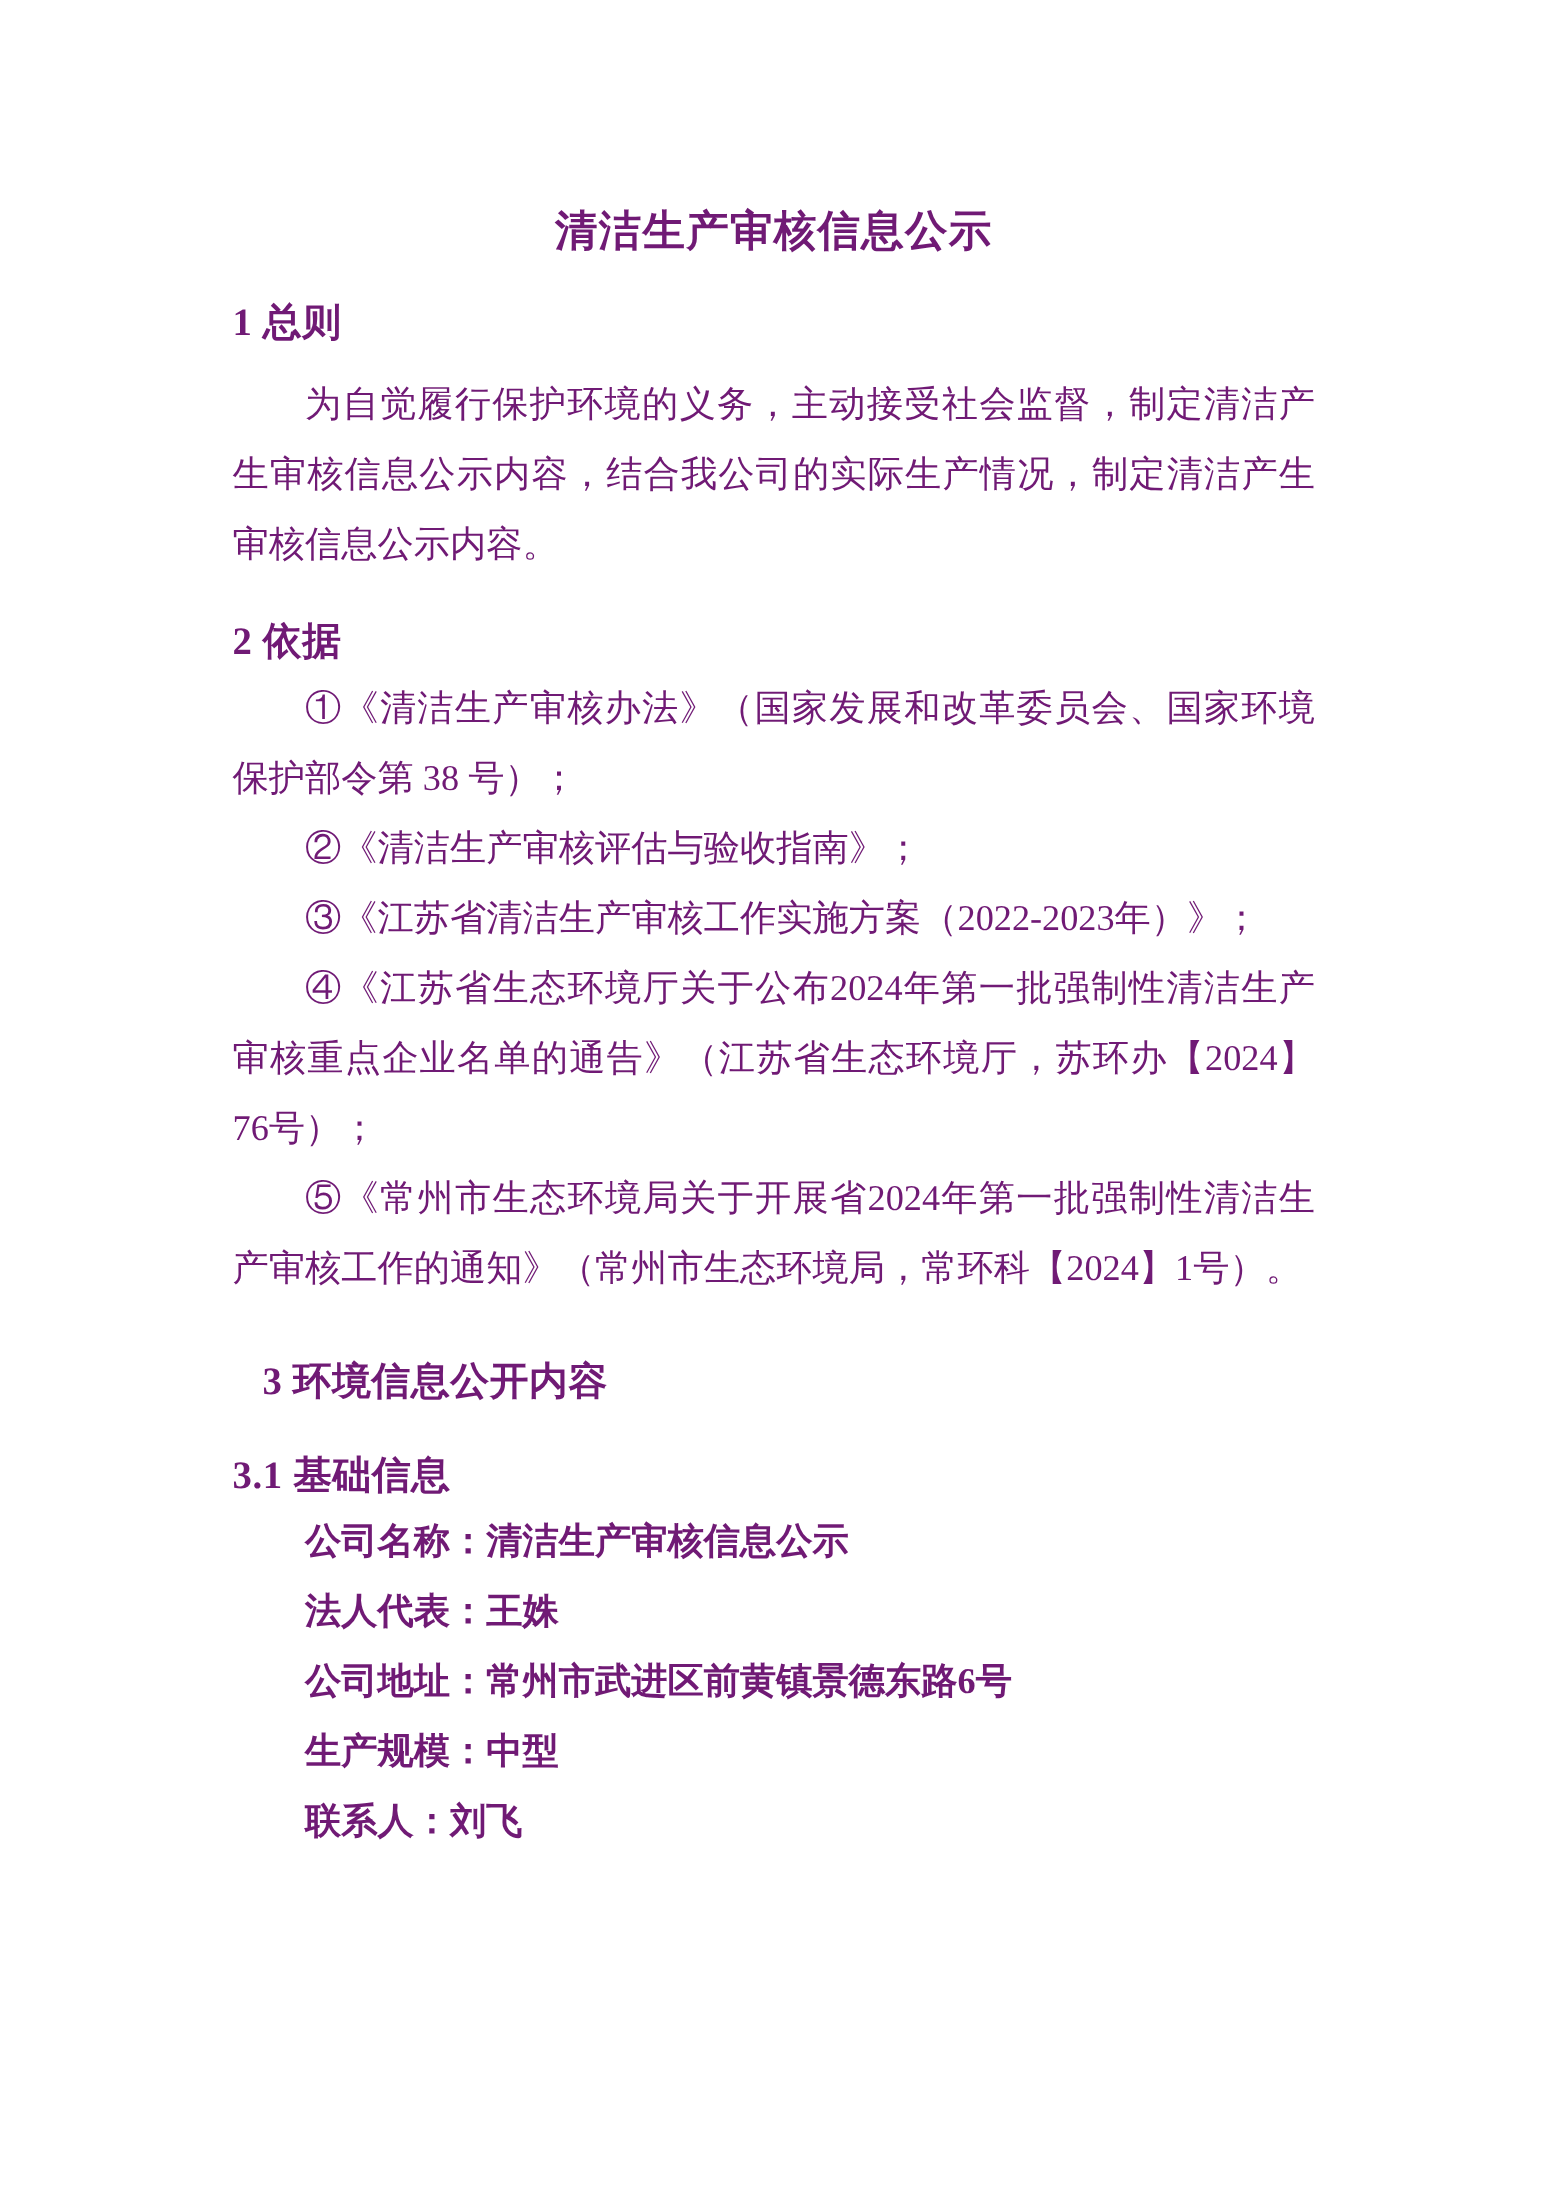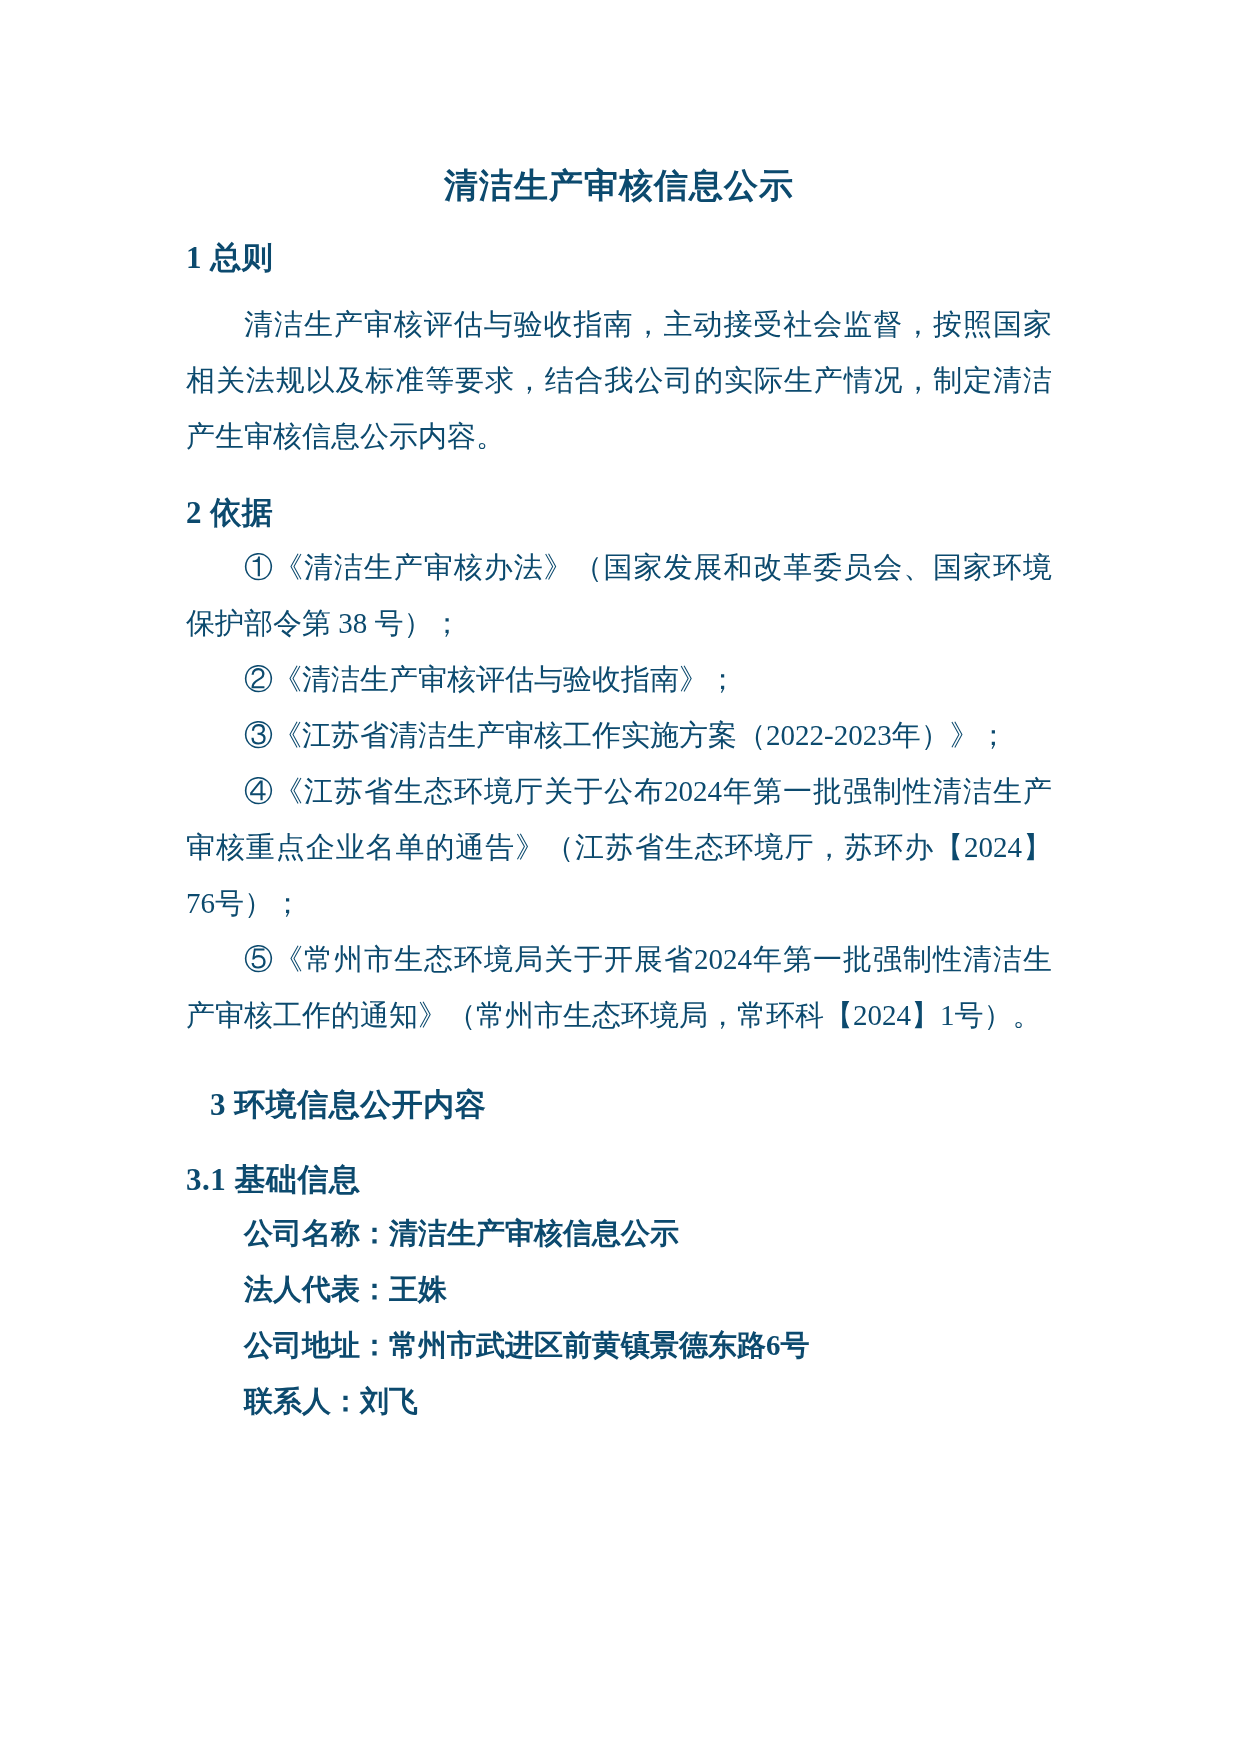--- a/index.html
+++ b/index.html
@@ -9,21 +9,21 @@
   }
   .page {
     position: relative;
     width: 1240px;
     height: 1753px;
     margin: 0 auto;
     background: #ffffff;
     box-sizing: border-box;
     padding: 164px 188px 0 186px;
     font-family: "Liberation Serif", "DejaVu Serif", serif;
-    color: #0c4a6e;
+    color: #701a75;
     overflow: hidden;
   }
   .doc-title {
     font-size: 34px;
     font-weight: bold;
     line-height: 44px;
     text-align: center;
     letter-spacing: 1px;
   }
   .heading {
@@ -68,21 +68,21 @@
 </style>
 </head>
 <body>
 
 <div class="page">
 
   <div class="doc-title">清洁生产审核信息公示</div>
 
   <div class="heading h-1">1 总则</div>
 
-  <p class="body-text para">清洁生产审核评估与验收指南，主动接受社会监督，按照国家相关法规以及标准等要求，结合我公司的实际生产情况，制定清洁产生审核信息公示内容。</p>
+  <p class="body-text para">为自觉履行保护环境的义务，主动接受社会监督，制定清洁产生审核信息公示内容，结合我公司的实际生产情况，制定清洁产生审核信息公示内容。</p>
 
   <div class="heading h-2">2 依据</div>
 
   <div class="items">
     <p class="body-text item">①《清洁生产审核办法》（国家发展和改革委员会、国家环境保护部令第 38 号）；</p>
     <p class="body-text item">②《清洁生产审核评估与验收指南》；</p>
     <p class="body-text item">③《江苏省清洁生产审核工作实施方案（2022-2023年）》；</p>
     <p class="body-text item">④《江苏省生态环境厅关于公布2024年第一批强制性清洁生产审核重点企业名单的通告》（江苏省生态环境厅，苏环办【2024】76号）；</p>
     <p class="body-text item">⑤《常州市生态环境局关于开展省2024年第一批强制性清洁生产审核工作的通知》（常州市生态环境局，常环科【2024】1号）。</p>
   </div>
@@ -95,17 +95,20 @@
     <div class="info-line">
       <span class="info-label">公司名称：</span><span class="info-value">清洁生产审核信息公示</span>
     </div>
     <div class="info-line">
       <span class="info-label">法人代表：</span><span class="info-value">王姝</span>
     </div>
     <div class="info-line">
       <span class="info-label">公司地址：</span><span class="info-value">常州市武进区前黄镇景德东路6号</span>
     </div>
     <div class="info-line">
+      <span class="info-label">生产规模：</span><span class="info-value">中型</span>
+    </div>
+    <div class="info-line">
       <span class="info-label">联系人：</span><span class="info-value">刘飞</span>
     </div>
   </div>
 
 </div>
 
 </body></html>

